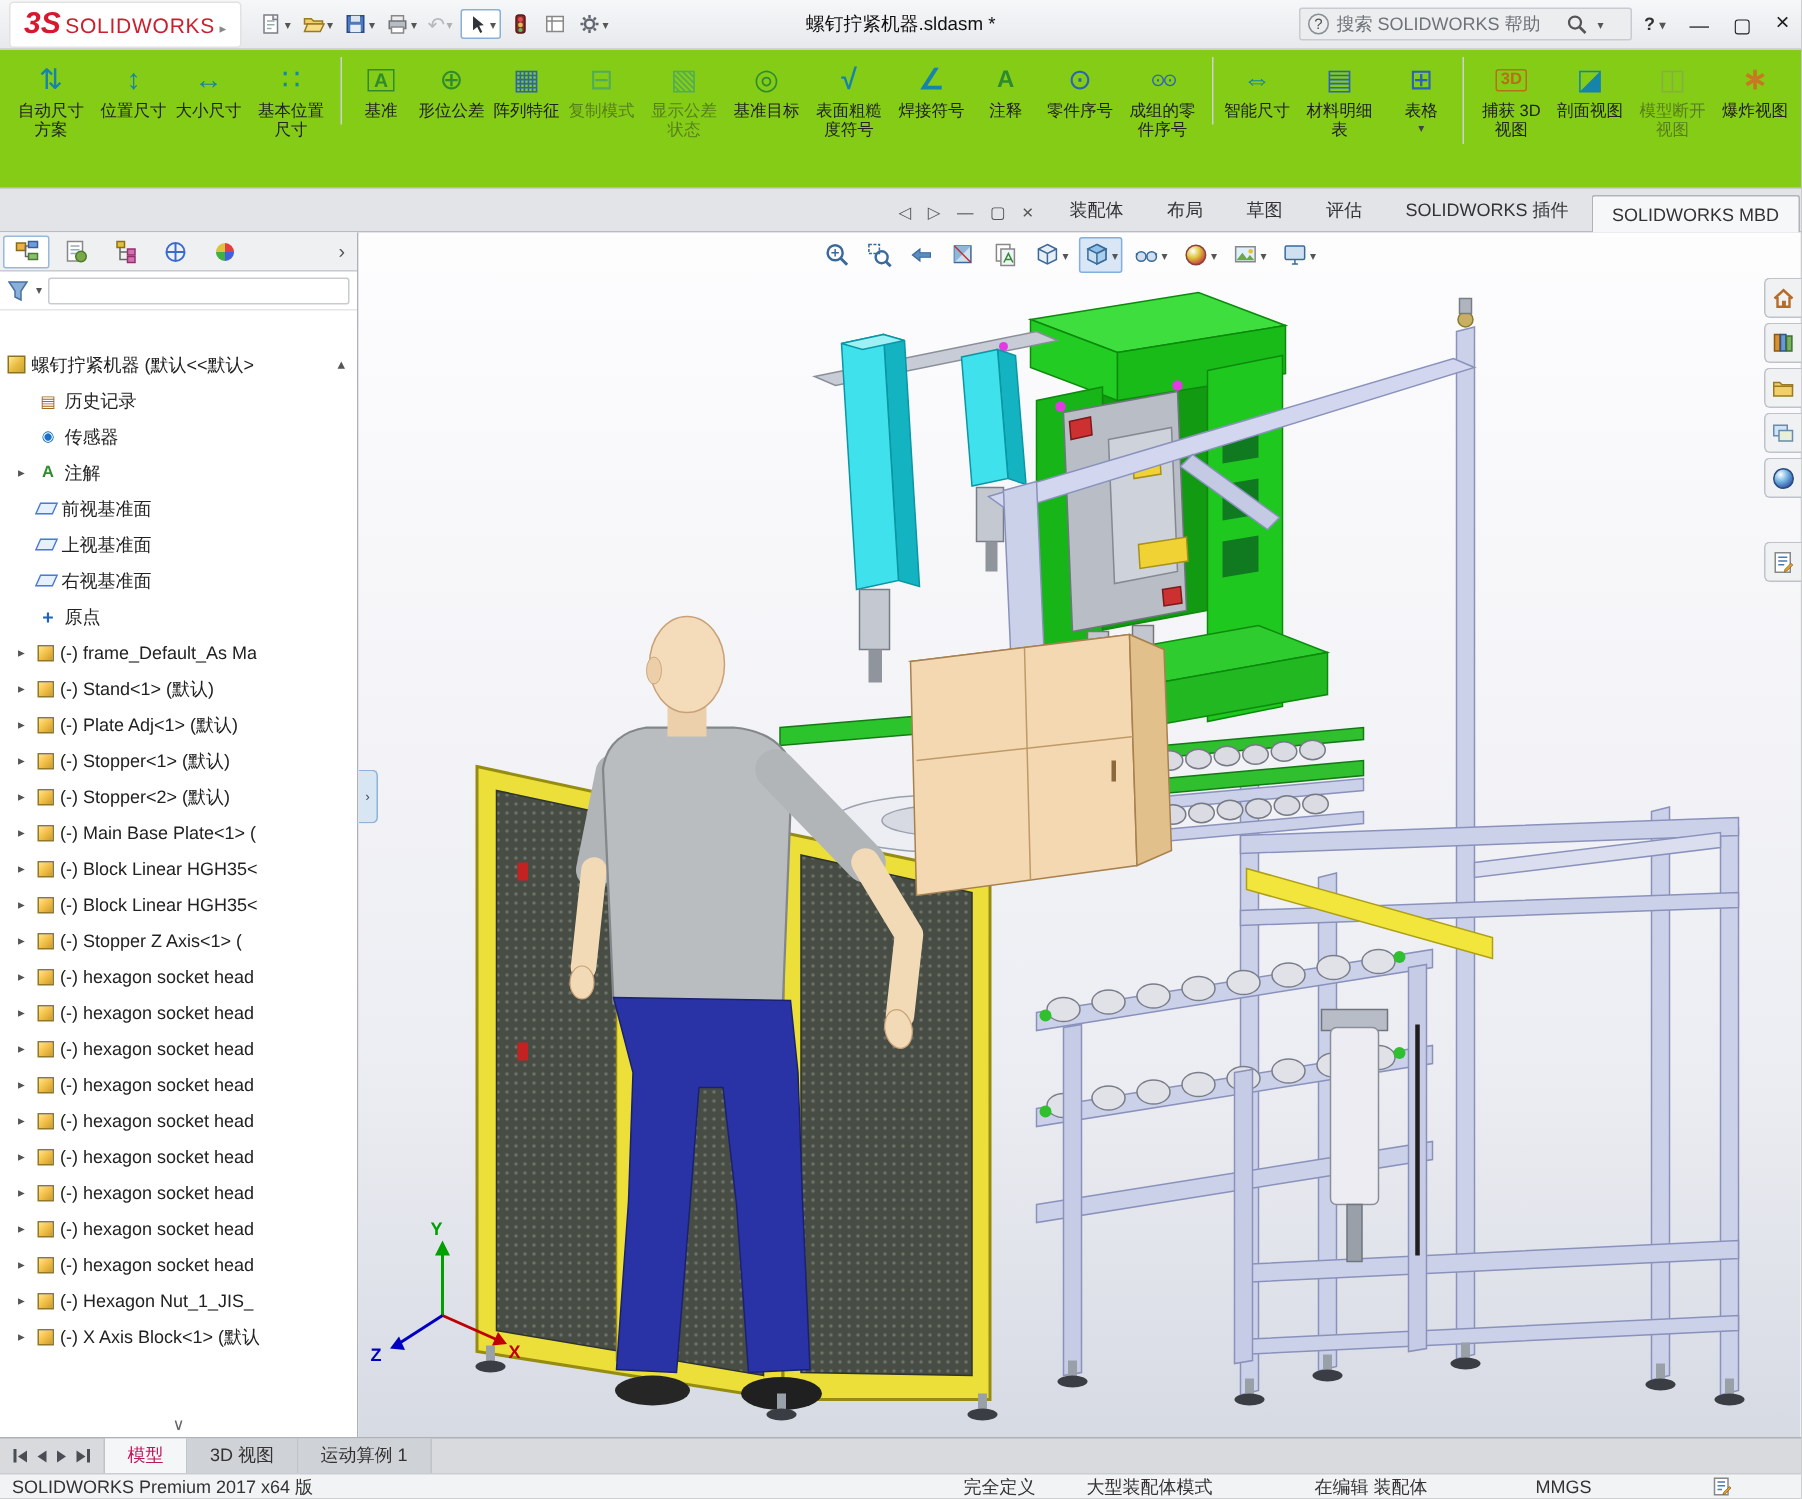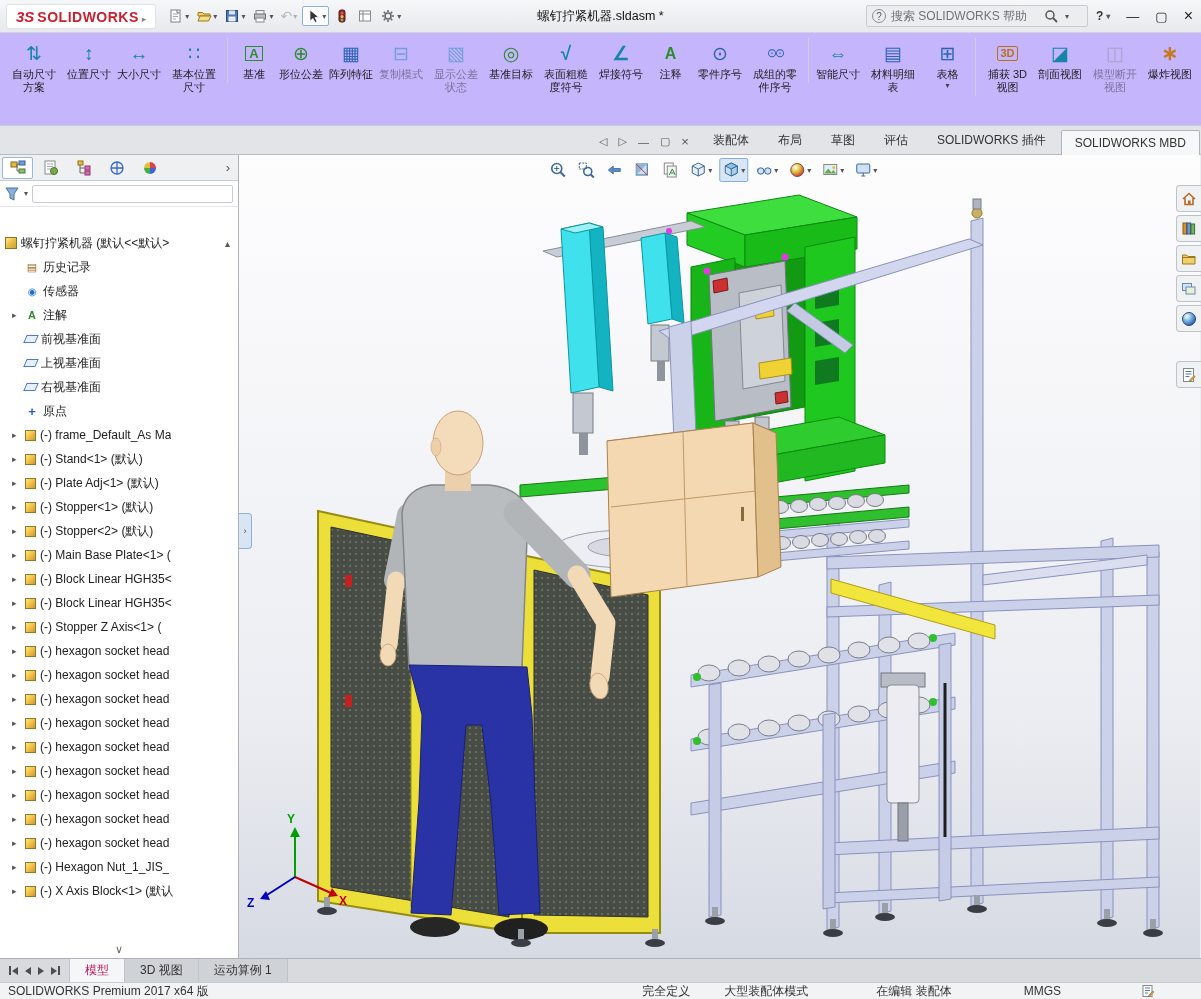--- a/index.html
+++ b/index.html
@@ -2,40 +2,40 @@
 <html><head>
 <meta charset="utf-8">
 <style>
 *{box-sizing:border-box;margin:0;padding:0}
 body{font-family:"Liberation Sans",sans-serif;background:#888;-webkit-font-smoothing:antialiased}
 .app{position:relative;width:1201px;height:999px;background:#f2f3f5;overflow:hidden;font-size:12px;color:#222}
 
 
 .titlebar{position:relative;display:flex;align-items:center;height:33px;background:linear-gradient(#f6f7f9,#e7e9ec);border-bottom:1px solid #d0d3d8;padding:0 6px;gap:4px}
 .logo{display:flex;align-items:baseline;gap:3px;background:#fff;border:1px solid #e2e2e2;border-radius:3px;padding:3px 9px;margin-right:6px}
-.logo .ds{color:#d5192e;font-weight:bold;font-style:italic;font-size:15px}
-.logo .sw{color:#cc1f2d;font-weight:bold;font-size:14px;letter-spacing:.5px}
+.logo .ds{color:#d5192e;font-weight:bold;font-style:italic;font-size:20px}
+.logo .sw{color:#cc1f2d;font-weight:normal;font-size:14px;letter-spacing:.5px}
 .logo .lchev{color:#888;font-size:9px}
 .qt{display:flex;align-items:center;gap:3px}
 .tool{display:flex;align-items:center;padding:1px 2px;border-radius:2px}
 .tool.pressed{background:#fff;border:1px solid #8ab0d8}
 .tool.disabled{opacity:.4}
 .dd8{font-size:8px;color:#555;margin-left:1px}
 .doc-title{position:absolute;left:50%;transform:translateX(-50%);font-size:12.5px;color:#111;white-space:nowrap}
 .search{margin-left:auto;display:flex;align-items:center;gap:8px}
 .searchbox{display:flex;align-items:center;gap:5px;background:#ecedef;border:1px solid #c8ccd2;border-radius:2px;height:22px;padding:0 5px;width:222px}
 .qmark{width:14px;height:14px;border-radius:50%;border:1px solid #8a8e94;color:#555;font-size:10px;display:flex;align-items:center;justify-content:center;flex:none}
 .searchinput{border:none;background:transparent;outline:none;font-size:12px;color:#555;width:148px;font-family:"Liberation Sans",sans-serif}
 .searchinput::placeholder{color:#6e737a;opacity:1}
 .helpmenu{display:flex;align-items:center;gap:2px;color:#333;font-weight:bold}
 .winbtns{display:flex;gap:16px;margin:0 2px 0 8px;font-size:13px;color:#222;align-items:center}
 .winbtns span{cursor:default}
 
 
-.ribbon{height:93px;background:#c4b5fd;border-bottom:1px solid #c9cdd2;display:flex;align-items:flex-start;padding:5px 2px 0 4px}
+.ribbon{height:93px;background:#84cc16;border-bottom:1px solid #c9cdd2;display:flex;align-items:flex-start;padding:5px 2px 0 4px}
 .rbtn{display:flex;flex-direction:column;align-items:center;min-width:49px;max-width:60px;padding:2px 3px;font-size:11px;line-height:13px;text-align:center;color:#222}
 .rbtn.sep{border-left:1px solid #cdd1d6;margin-left:3px;padding-left:7px}
 .rbtn.disabled{opacity:.45}
 .ric{height:26px;display:flex;align-items:center;justify-content:center;font-size:19px;margin-bottom:2px}
 .rdd{display:none;font-size:8px;color:#444;line-height:9px}
 .rbtn.dd .rdd{display:block}
 .ic-autodim::before{content:"⇅";color:#1684a8}
 .ic-locdim::before{content:"↕";color:#1684a8}
 .ic-sizedim::before{content:"↔";color:#1684a8}
 .ic-basicdim::before{content:"∷";color:#1684a8}

